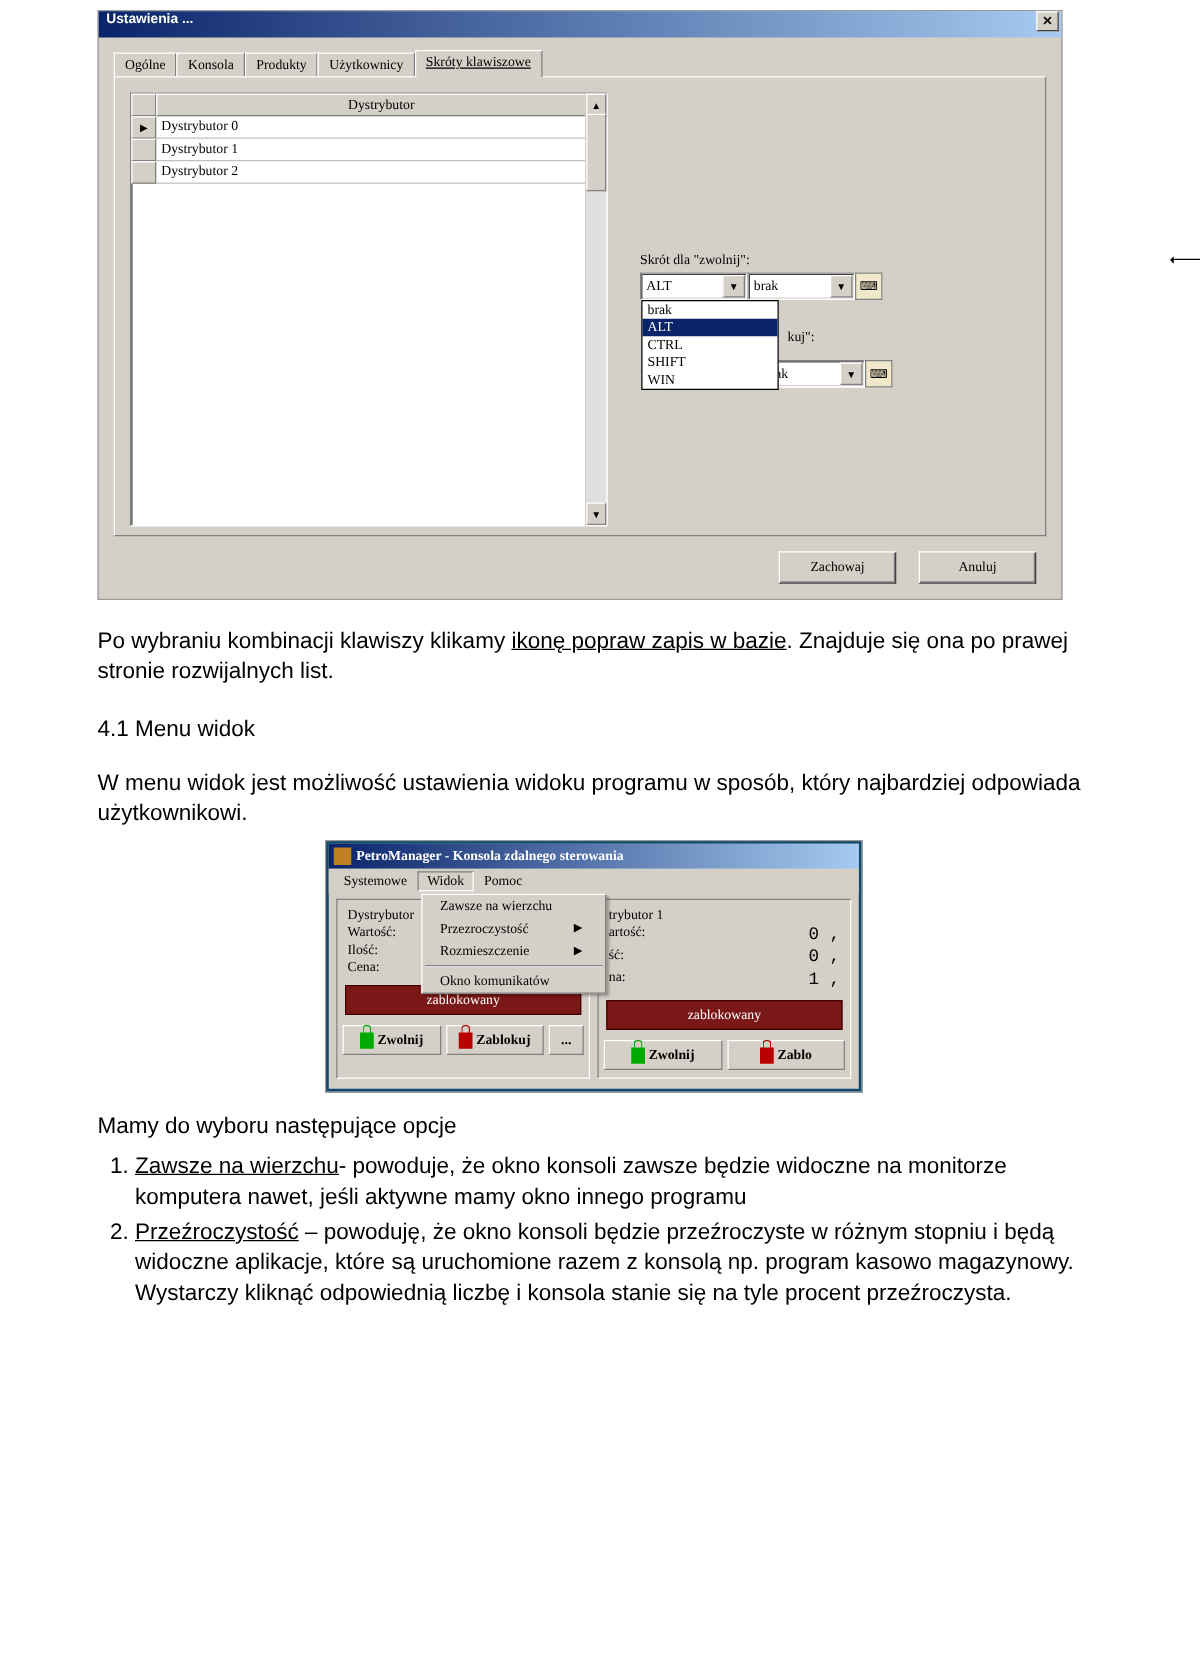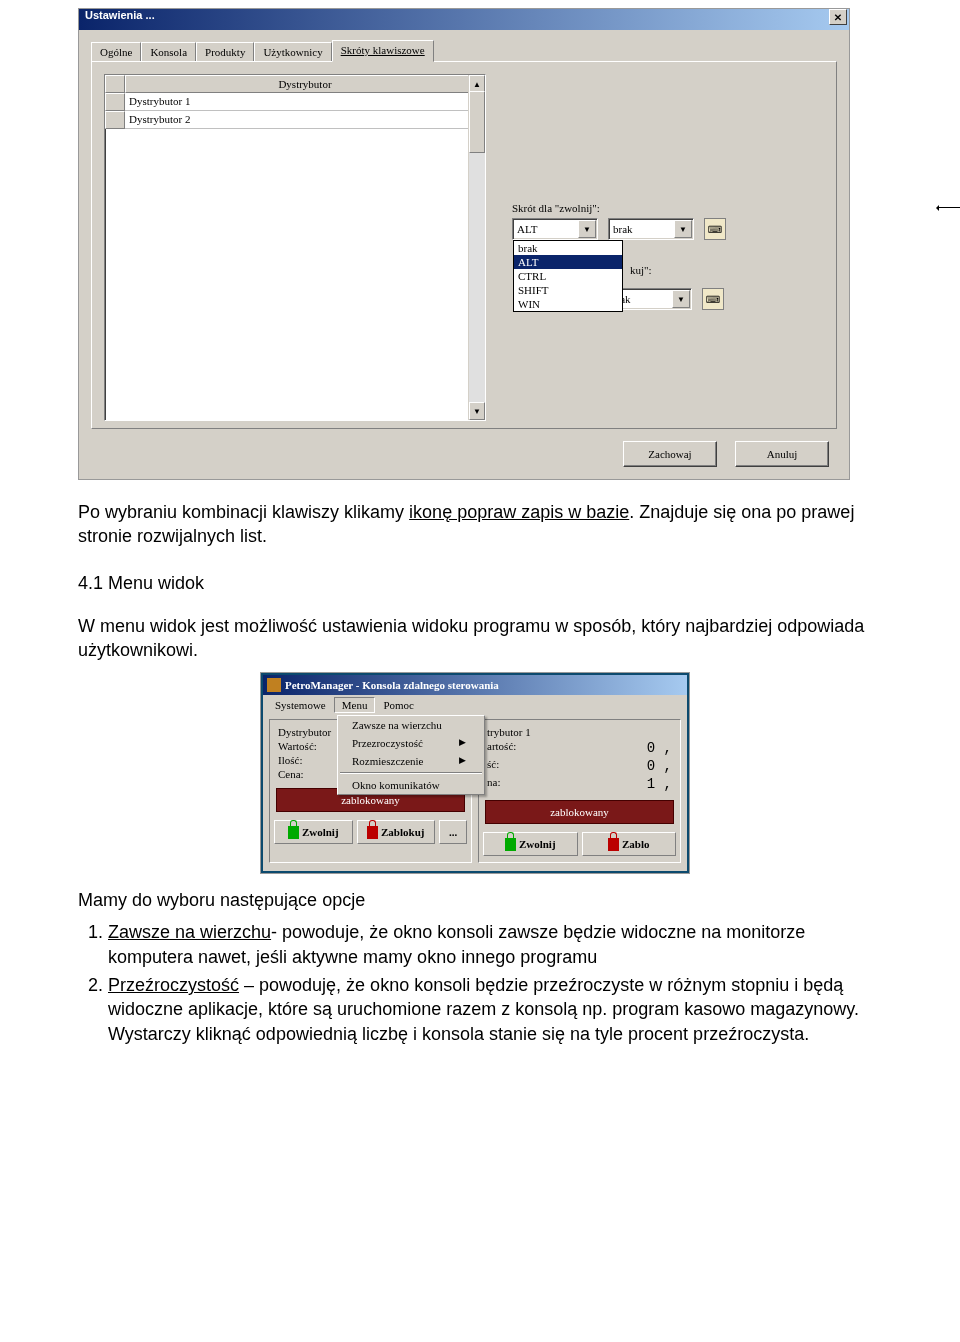--- a/index.html
+++ b/index.html
@@ -102,21 +102,21 @@
     display:flex;align-items:center;justify-content:center;font-size:8px;
   }
   .vscroll .thumb { position:absolute; left:0; right:0; top:16px; height:60px;
     background:#d4d0c8; border:1px solid #fff; border-right-color:#808080; border-bottom-color:#808080;}
   .vscroll .sbtn.bot { position:absolute; bottom:0; left:0; right:0;}
   .shortcut-area {
     position: absolute; left: 420px; top: 140px; width: 300px;
     font-family: Tahoma; font-size: 11px;
   }
   .sc-label { margin-bottom: 4px; }
-  .sc-row { display:flex; gap: 10px; align-items:center; margin-bottom: 4px; position:relative;}
+  .sc-row { display:flex; align-items:center; margin-bottom: 4px; position:relative;}
   .combo {
     width: 84px; height: 20px; background:#fff;
     border:1px solid #808080; border-right-color:#fff; border-bottom-color:#fff;
     box-shadow: inset 1px 1px 0 #404040, inset -1px -1px 0 #d4d0c8;
     display:flex; align-items:center; font-family:Tahoma; font-size:11px;
     position:relative;
   }
   .combo span { padding-left:4px; flex:1; }
   .combo .dd {
     width:16px; height:16px; background:#d4d0c8;
@@ -236,20 +236,24 @@
       <div class="tab active">Skróty klawiszowe</div>
     </div>
 
     <div class="tab-pane">
       <div class="grid">
         <div class="grid-hdr">
           <div class="hcell spacer-col"></div>
           <div class="hcell main-col">Dystrybutor</div>
         </div>
         <div class="grid-row">
+          <div class="rcell-ind first"></div>
+          <div class="rcell">Dystrybutor 0</div>
+        </div>
+        <div class="grid-row">
           <div class="rcell-ind"></div>
           <div class="rcell">Dystrybutor 1</div>
         </div>
         <div class="grid-row">
           <div class="rcell-ind"></div>
           <div class="rcell">Dystrybutor 2</div>
         </div>
         <div class="vscroll">
           <div class="sbtn">▲</div>
           <div class="thumb"></div>
@@ -307,21 +311,21 @@
   <div class="para">W menu widok jest możliwość ustawienia widoku programu w sposób, który najbardziej odpowiada użytkownikowi.</div>
 
   <div class="win2-shell">
     <div class="win2">
       <div class="tb2">
         <div class="appicon"></div>
         <span>PetroManager - Konsola zdalnego sterowania</span>
       </div>
       <div class="menubar2">
         <div class="mitem">Systemowe</div>
-        <div class="mitem open">Menu</div>
+        <div class="mitem open">Widok</div>
         <div class="mitem">Pomoc</div>
       </div>
 
       <div class="menu2">
         <div class="mrow">
           <span>Zawsze na wierzchu</span>
         </div>
         <div class="mrow">
           <span>Przezroczystość</span>
             <span class="arrow">▶</span>

